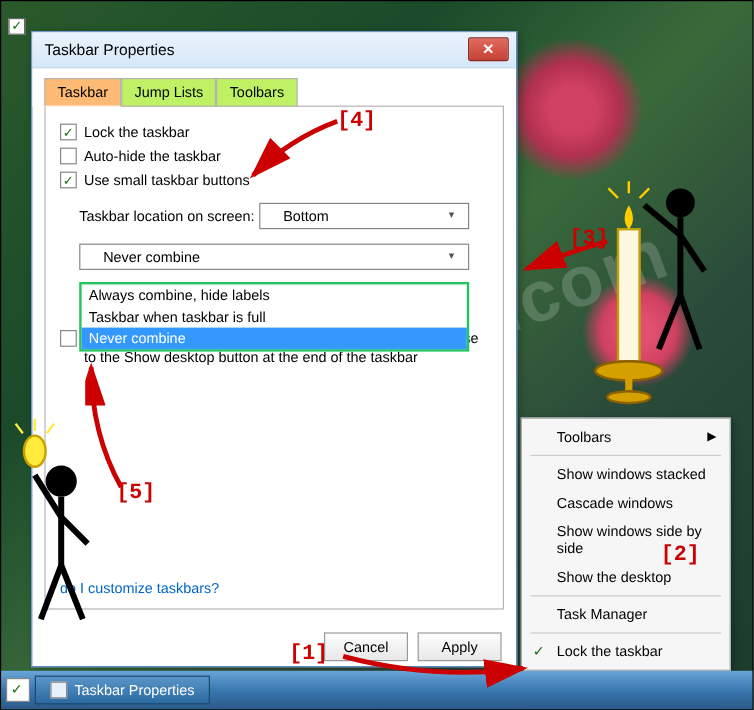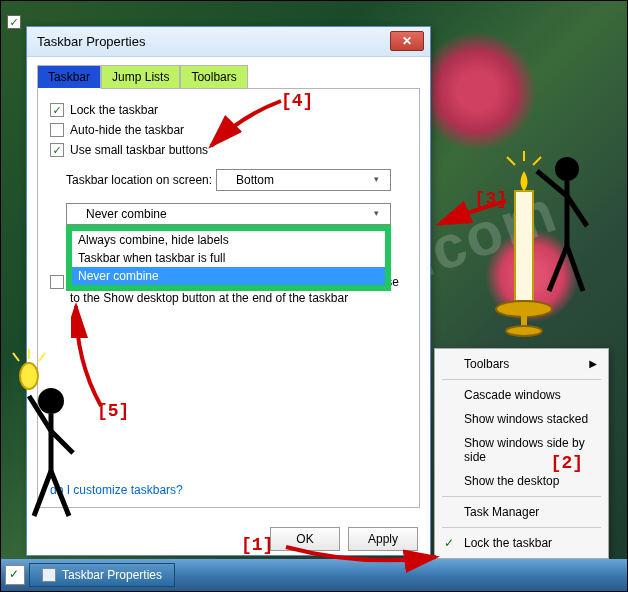--- a/index.html
+++ b/index.html
@@ -54,21 +54,21 @@
 }
 .tabbar {
   display: flex;
   padding: 8px 10px 0 10px;
   background: #fff;
 }
 .tab {
   padding: 4px 10px;
   border: 1px solid #b5b5b5;
   border-bottom: none;
-  background: #1d4ed8;
+  background: #fdba74;
   margin-right: 0;
   font-size: 12px;
   position: relative;
 }
 .tab.active { border-bottom: 1px solid #fff; z-index: 2; }
 .tab.inactive { background: #bef264; }
 .tabcontent {
   border: 1px solid #b5b5b5;
   margin: 0 10px 10px 10px;
   padding: 14px 12px;
@@ -104,24 +104,24 @@
   position: absolute;
   right: 4px;
   top: 4px;
   width: 12px;
   height: 12px;
   font-size: 9px;
   color: #555;
 }
 .dropdown-list {
   position: absolute;
-  top: 21px;
+  top: 31px;
   left: -1px;
   right: -1px;
-  border: 6px solid #22c55e;
+  border: 2px solid #22c55e;
   background: #fff;
   z-index: 10;
 }
 .dropdown-list .opt { padding: 2px 6px; }
 .dropdown-list .opt.sel { background: #3399ff; color: #fff; }
 .peek-row { display: flex; margin-top: 24px; }
 .peek-row .txt { flex: 1; line-height: 1.3; }
 .help-link {
   position: absolute;
   bottom: 10px;
@@ -302,33 +302,33 @@
     </div>
 
     <div class="peek-row">
       <span class="chk" style="flex-shrink:0"></span>
       <span class="txt">Use Peek to preview the desktop when you move your mouse to the Show desktop button at the end of the taskbar</span>
     </div>
 
     <span class="help-link">do I customize taskbars?</span>
   </div>
   <div class="btnbar">
-    <div class="btn">OK</div>
+    <div class="btn">Cancel</div>
     <div class="btn">Apply</div>
   </div>
 </div>
 
 <div class="contextmenu">
   <div class="item">
     <span>Toolbars</span>
     <span class="rt">▶</span>
   </div>
   <div class="sep"></div>
+  <div class="item">Show windows stacked</div>
   <div class="item">Cascade windows</div>
-  <div class="item">Show windows stacked</div>
   <div class="item">Show windows side by side</div>
   <div class="item">Show the desktop</div>
   <div class="sep"></div>
   <div class="item">Task Manager</div>
   <div class="sep"></div>
   <div class="item">
     <span class="tick">✓</span>
     <span>Lock the taskbar</span>
   </div>
 </div>

